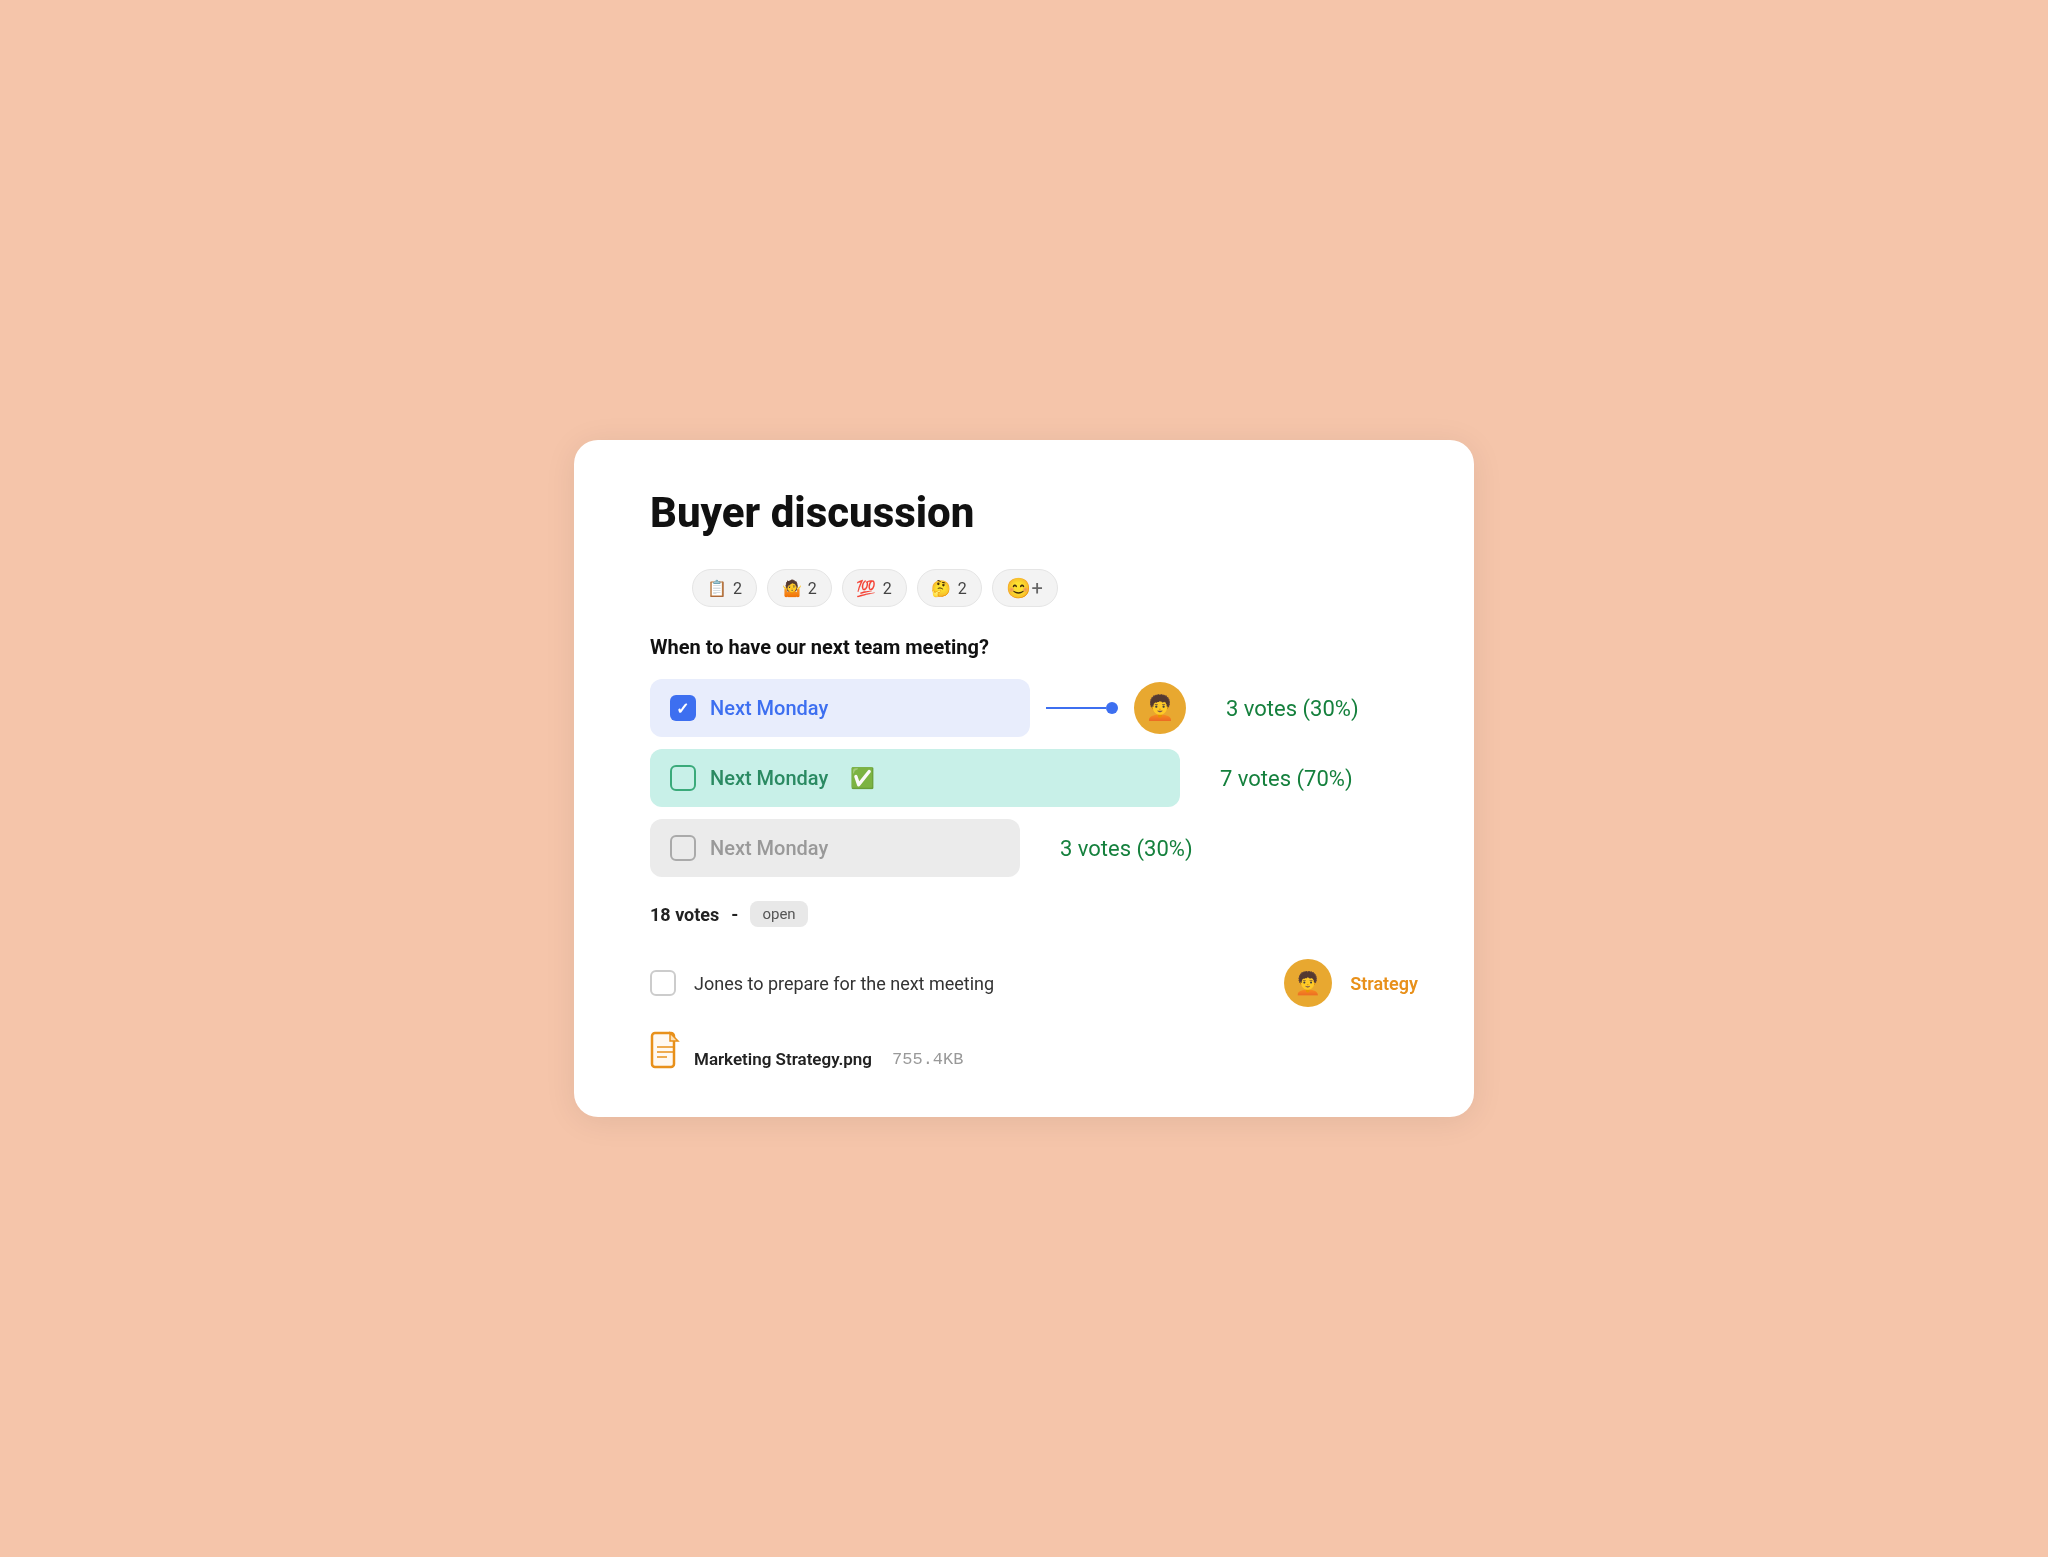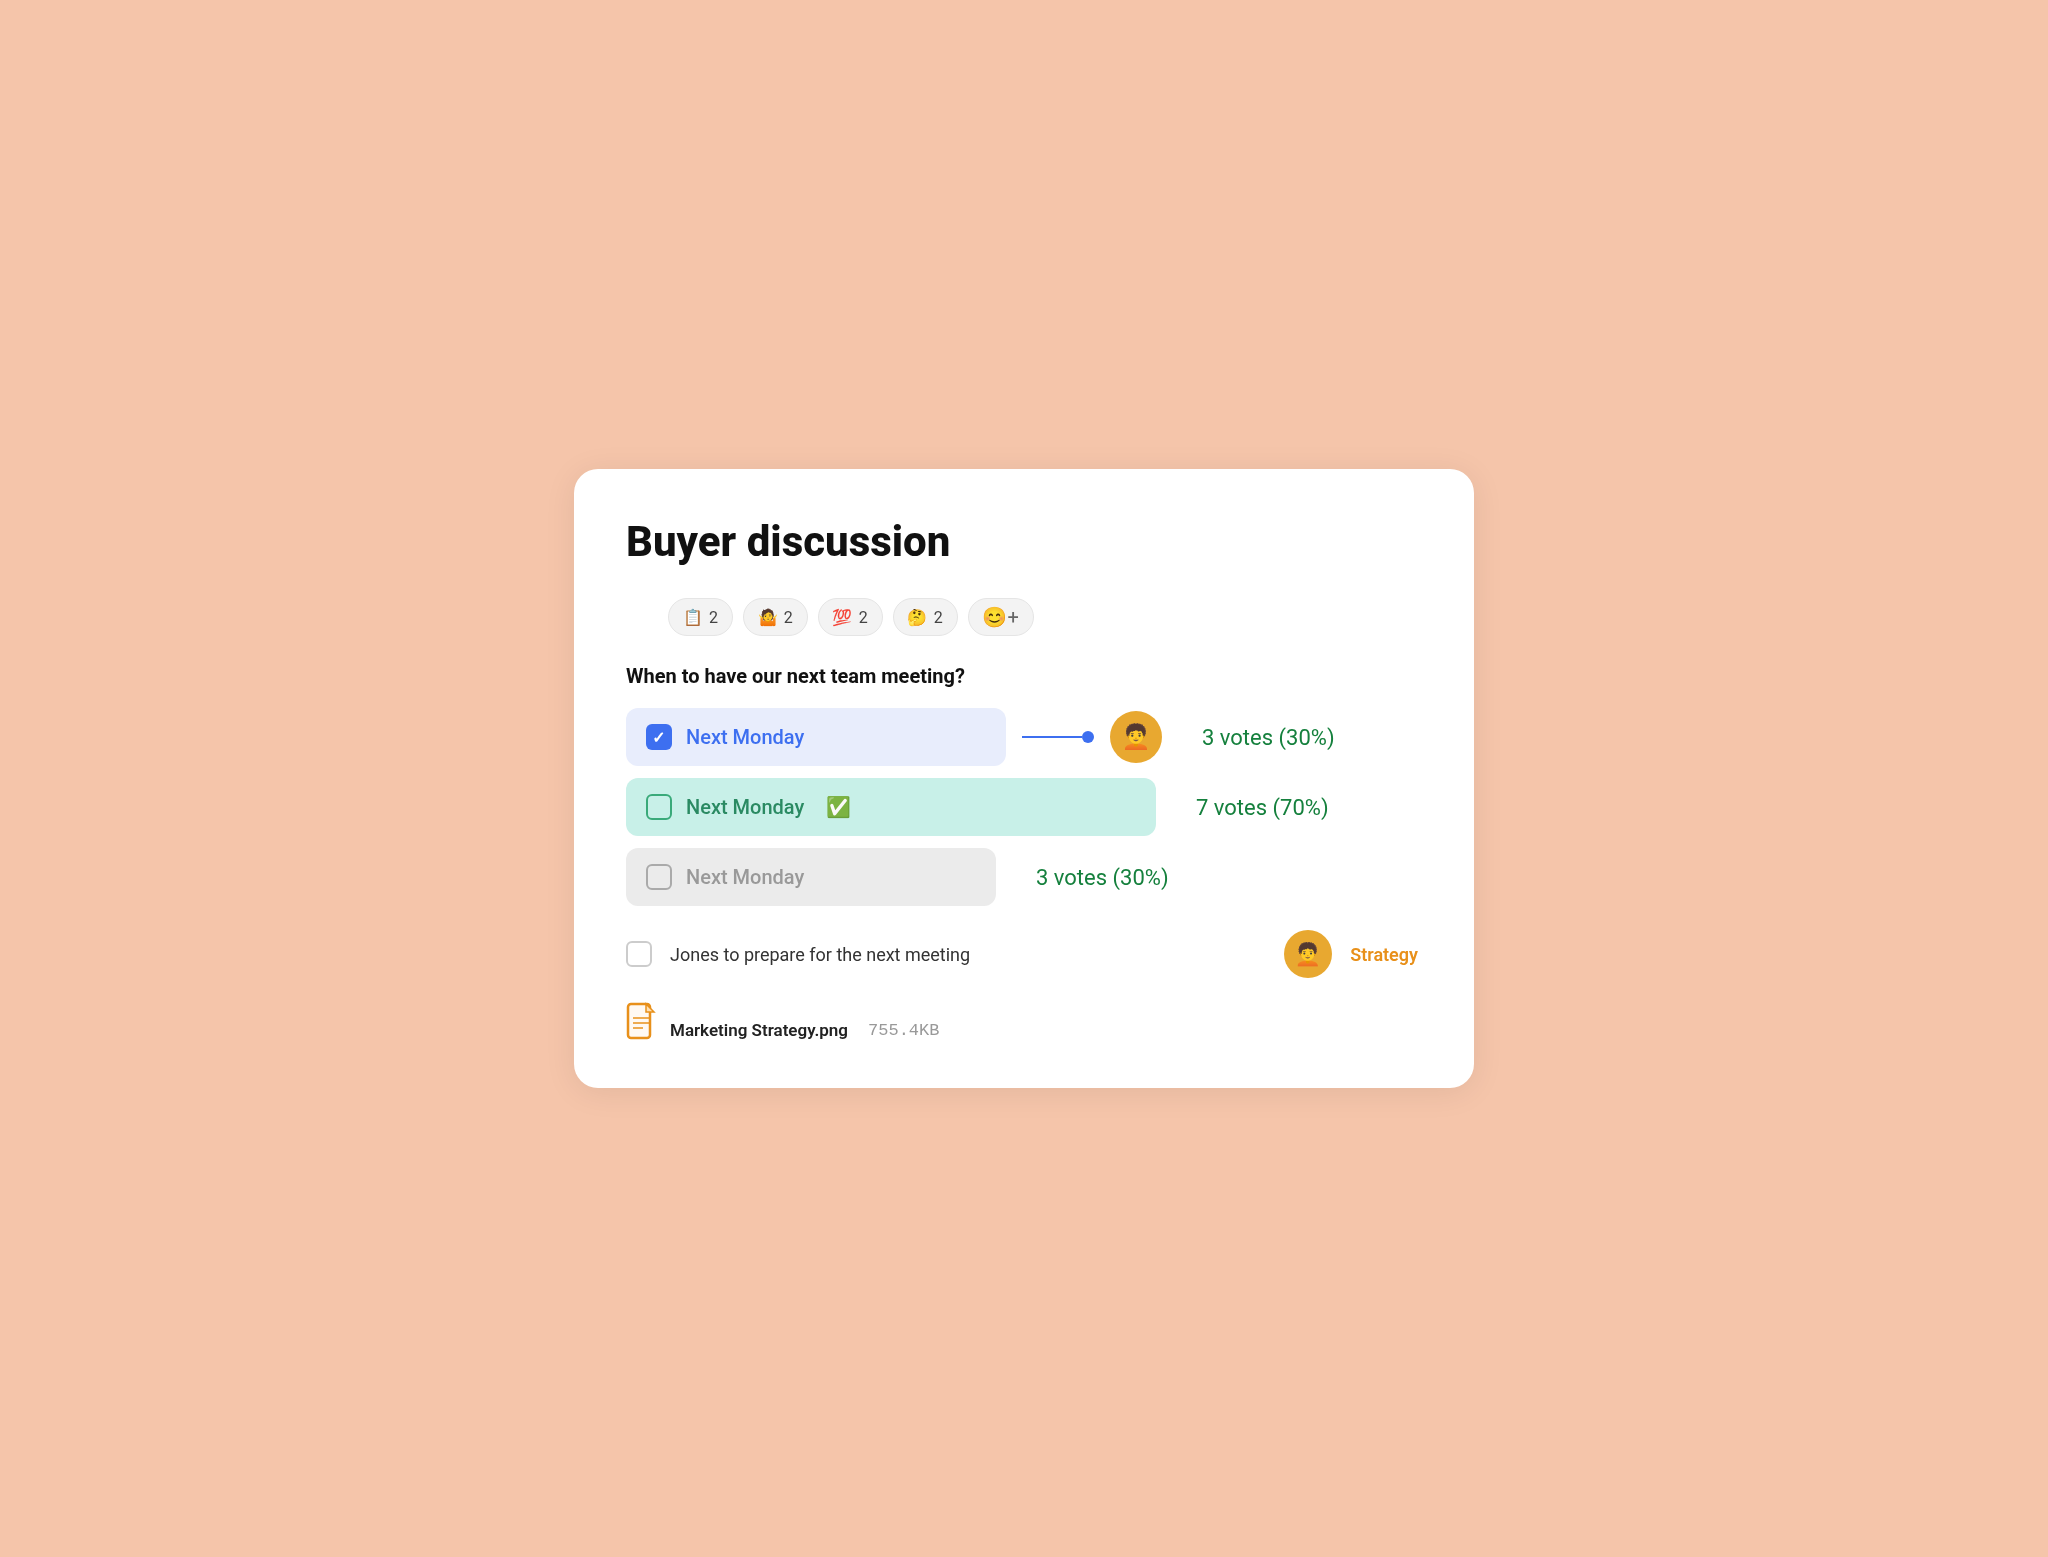--- a/index.html
+++ b/index.html
@@ -10,21 +10,21 @@
       align-items: center;
       justify-content: center;
       min-height: 100vh;
       font-family: -apple-system, BlinkMacSystemFont, 'Segoe UI', Roboto, sans-serif;
       padding: 40px;
     }
 
     .card {
       background: #ffffff;
       border-radius: 24px;
-      padding: 48px 56px 48px 52px;
+      padding: 48px 56px 48px 76px;
       max-width: 900px;
       width: 100%;
       box-shadow: 0 4px 32px rgba(0,0,0,0.08);
     }
 
     .page-title {
       font-size: 42px;
       font-weight: 800;
       color: #111;
       margin-bottom: 32px;
@@ -415,20 +415,25 @@
     <div class="poll-option-row">
       <div class="option-grey">
         <div class="checkbox-outline-grey"></div>
         <span class="option-label-grey">Next Monday</span>
       </div>
       <span class="votes-text">3 votes (30%)</span>
     </div>
 
   </div>
 
+  <div class="votes-summary">
+    <span class="votes-total">18 votes</span>
+    <span class="dash-separator"> - </span>
+    <span class="open-badge">open</span>
+  </div>
 
   <div class="task-row-2">
     <div class="checkbox-square"></div>
     <span class="task-text-2">Jones to prepare for the next meeting</span>
     <div class="avatar-person-curly-sm">🧑‍🦱</div>
     <span class="tomorrow-text">Strategy</span>
   </div>
 
   <div class="file-row">
     <svg class="file-icon" viewBox="0 0 32 38" fill="none" xmlns="http://www.w3.org/2000/svg">

